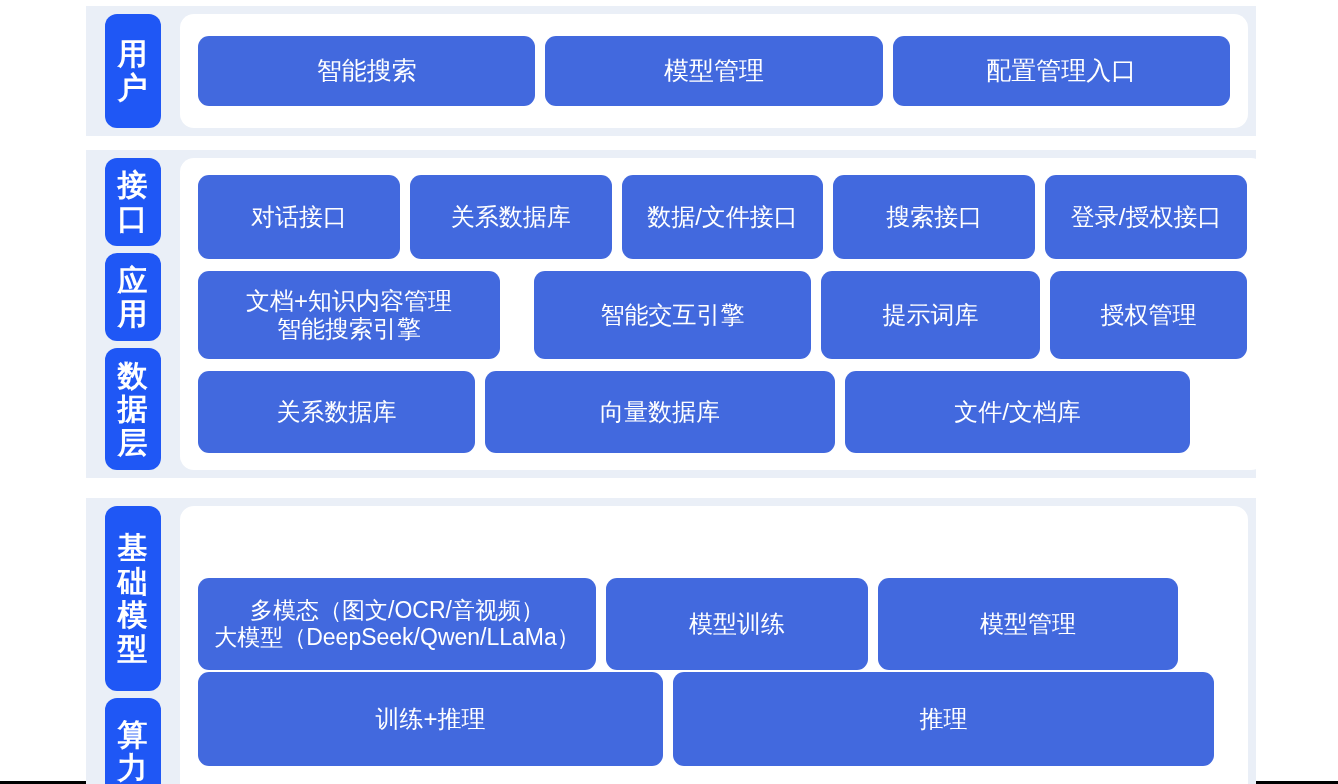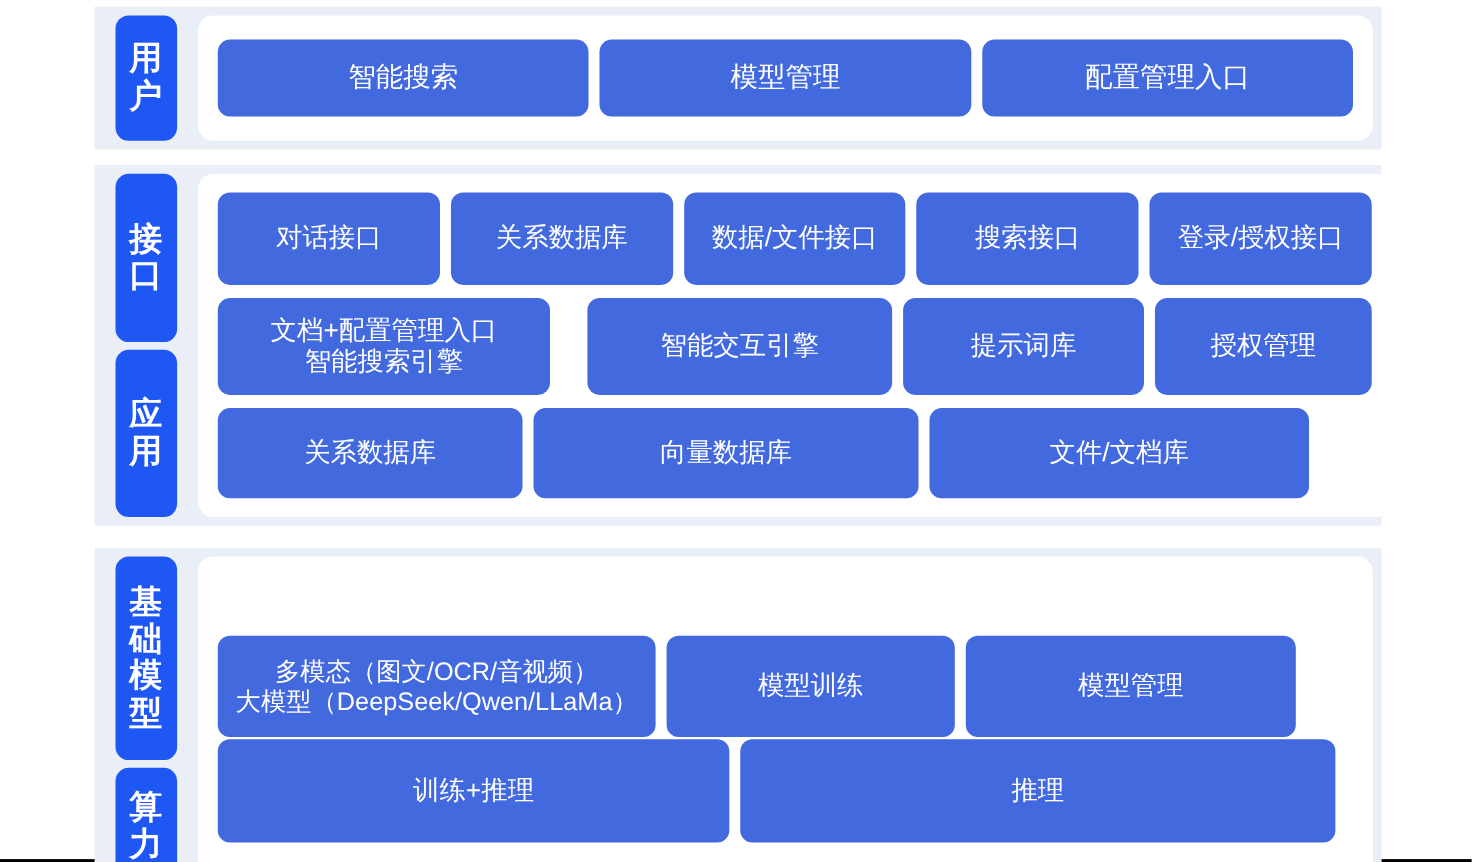--- a/index.html
+++ b/index.html
@@ -171,20 +171,23 @@
   </div>
 
   <div class="section" id="sec-mid" style="background: rgb(234, 239, 247);">
     <div class="rail">
       <div class="chip" style="background: rgb(31, 87, 245); color: rgb(255, 255, 255);">
         <span>接口</span>
       </div>
       <div class="chip" style="background: rgb(31, 87, 245); color: rgb(255, 255, 255);">
         <span>应用</span>
       </div>
+      <div class="chip" style="background: rgb(31, 87, 245); color: rgb(255, 255, 255);">
+        <span>数据层</span>
+      </div>
     </div>
     <div class="card" style="background: rgb(255, 255, 255);">
 
       <div class="row row-interface">
         <div class="box" style="background: rgb(66, 105, 222); color: rgb(255, 255, 255);">
           <span class="ln">对话接口</span>
         </div>
         <div class="box" style="background: rgb(66, 105, 222); color: rgb(255, 255, 255);">
           <span class="ln">关系数据库</span>
         </div>
@@ -195,21 +198,21 @@
           <span class="ln">搜索接口</span>
         </div>
         <div class="box" style="background: rgb(66, 105, 222); color: rgb(255, 255, 255);">
           <span class="ln">登录/授权接口</span>
         </div>
       </div>
 
       <div class="row row-app">
         <div class="box w-doc" style="background: rgb(66, 105, 222); color: rgb(255, 255, 255);">
           <div>
-            <span class="ln">文档+配置管理入口</span>
+            <span class="ln">文档+知识内容管理</span>
             <span class="ln">智能搜索引擎</span>
           </div>
         </div>
         <div class="box w-engine" style="background: rgb(66, 105, 222); color: rgb(255, 255, 255); margin-left: 24px;">
           <span class="ln">智能交互引擎</span>
         </div>
         <div class="box w-prompt" style="background: rgb(66, 105, 222); color: rgb(255, 255, 255);">
           <span class="ln">提示词库</span>
         </div>
         <div class="box w-auth" style="background: rgb(66, 105, 222); color: rgb(255, 255, 255);">

